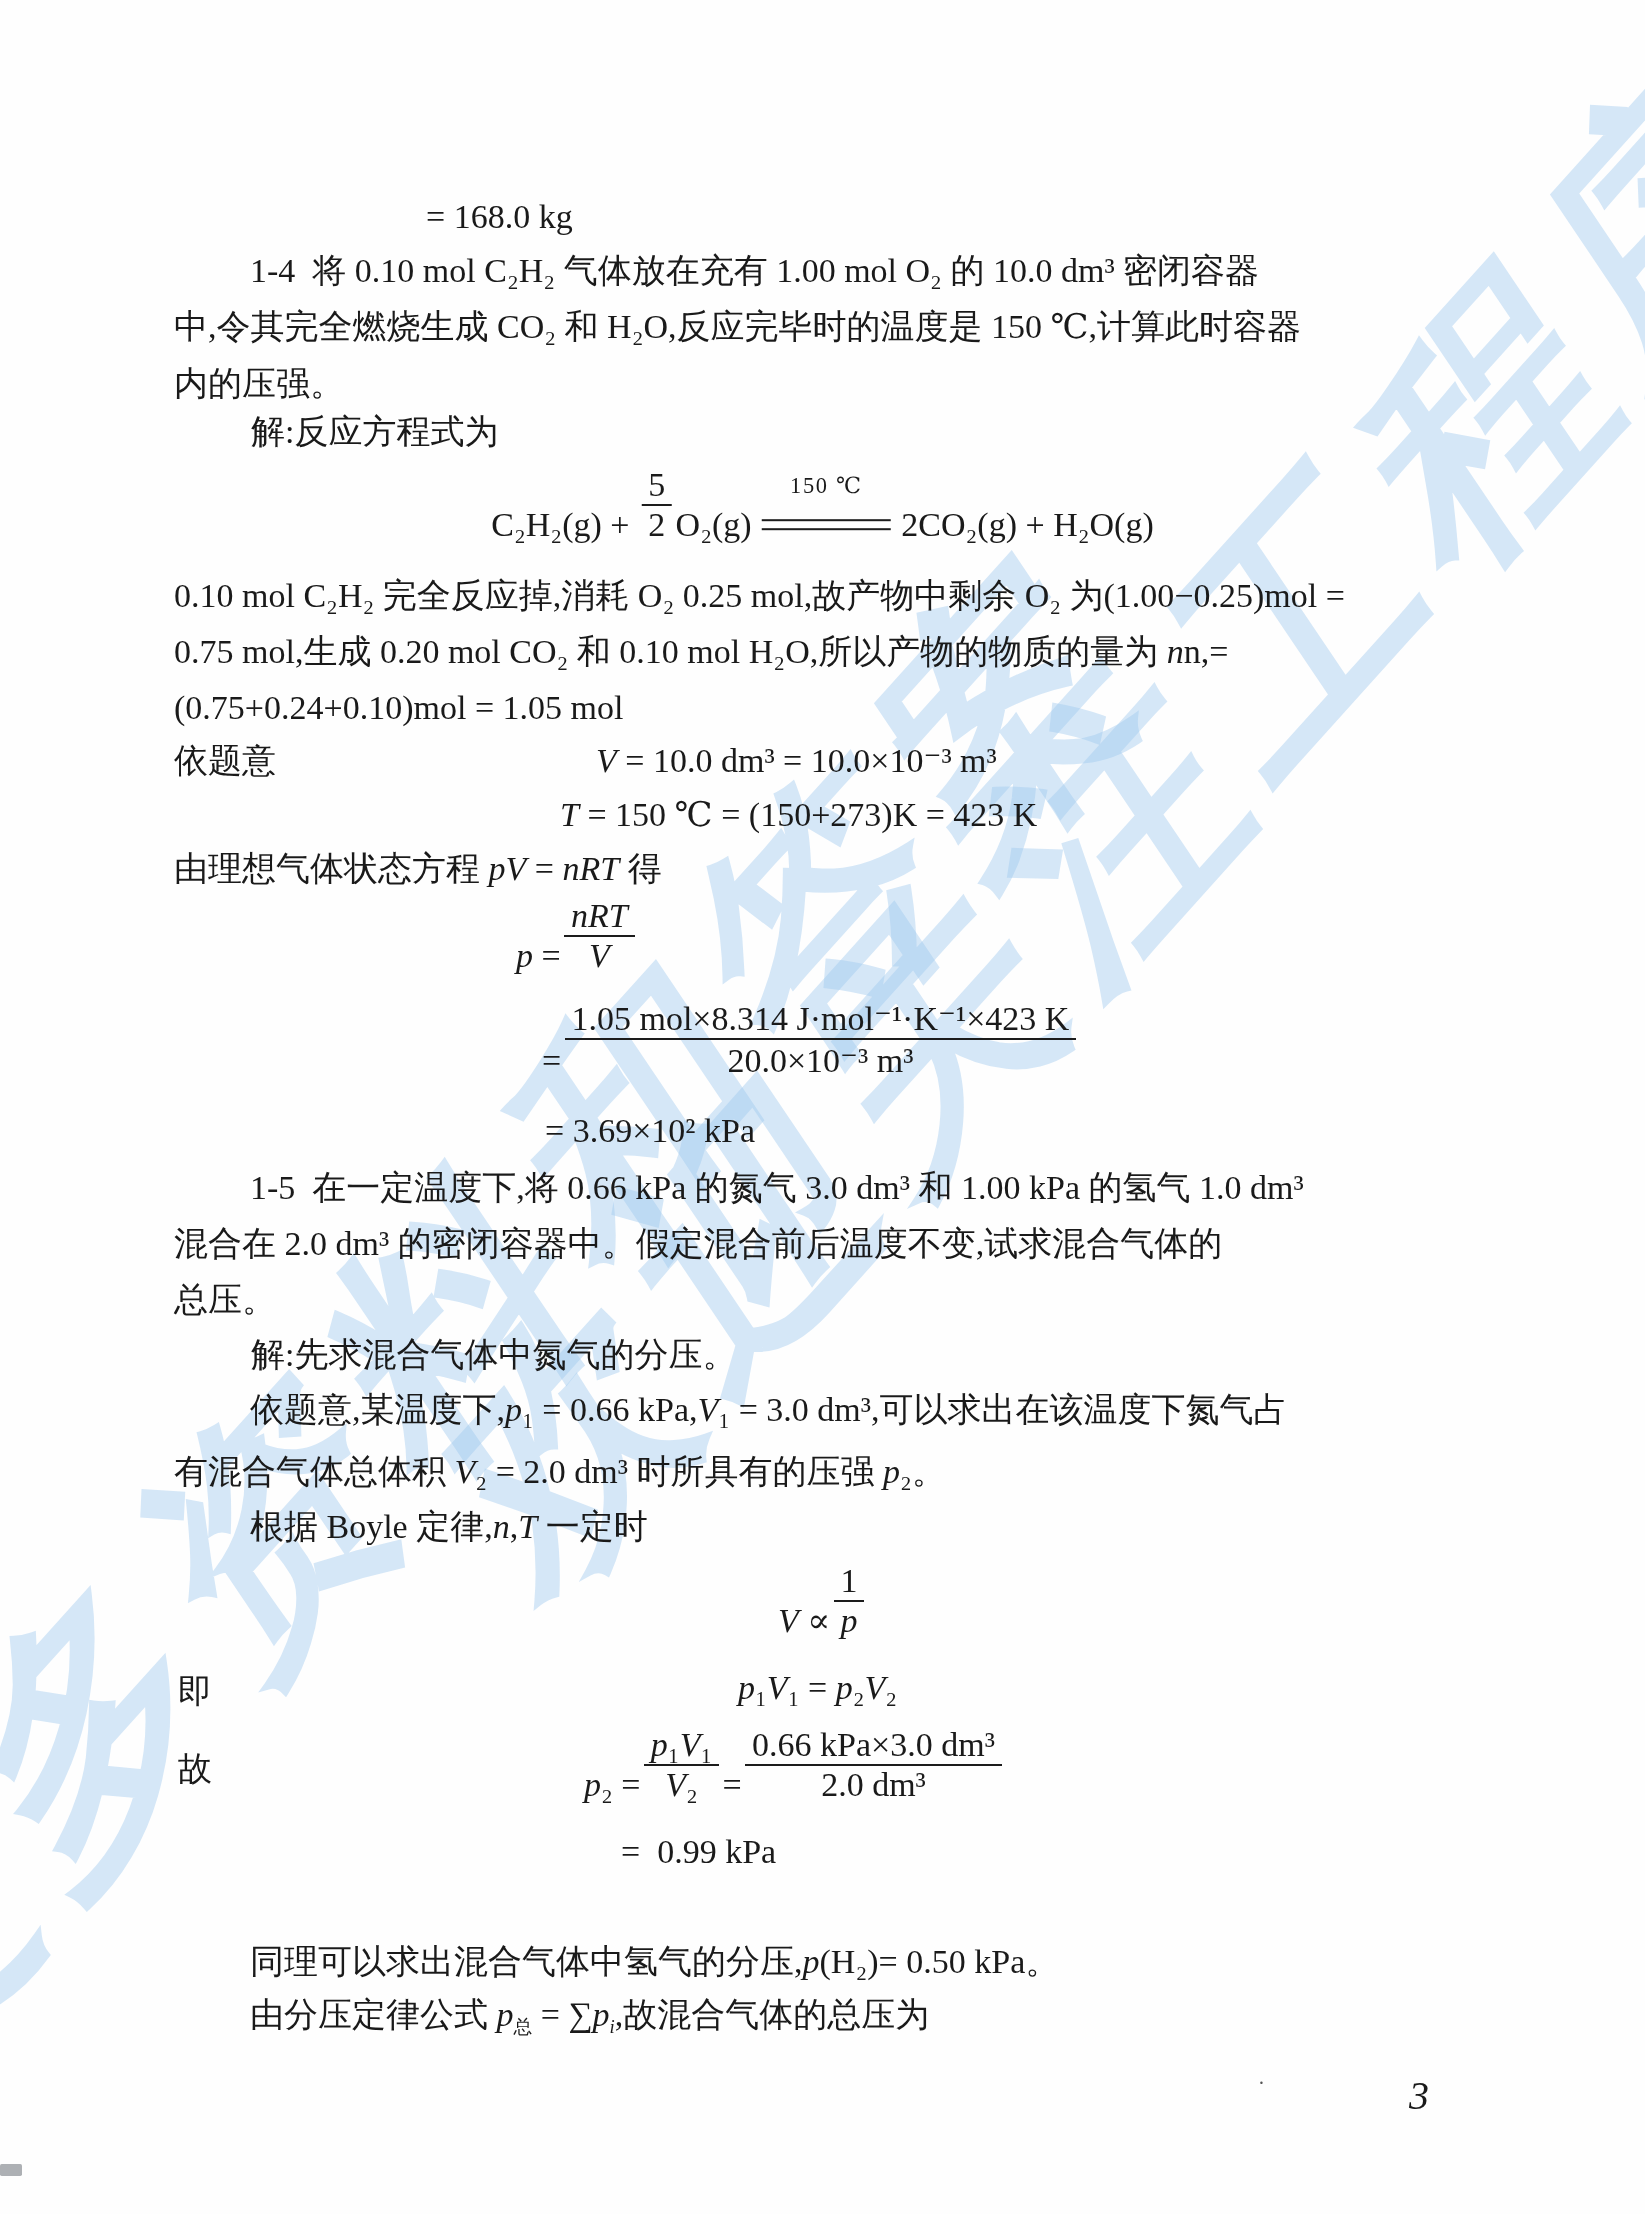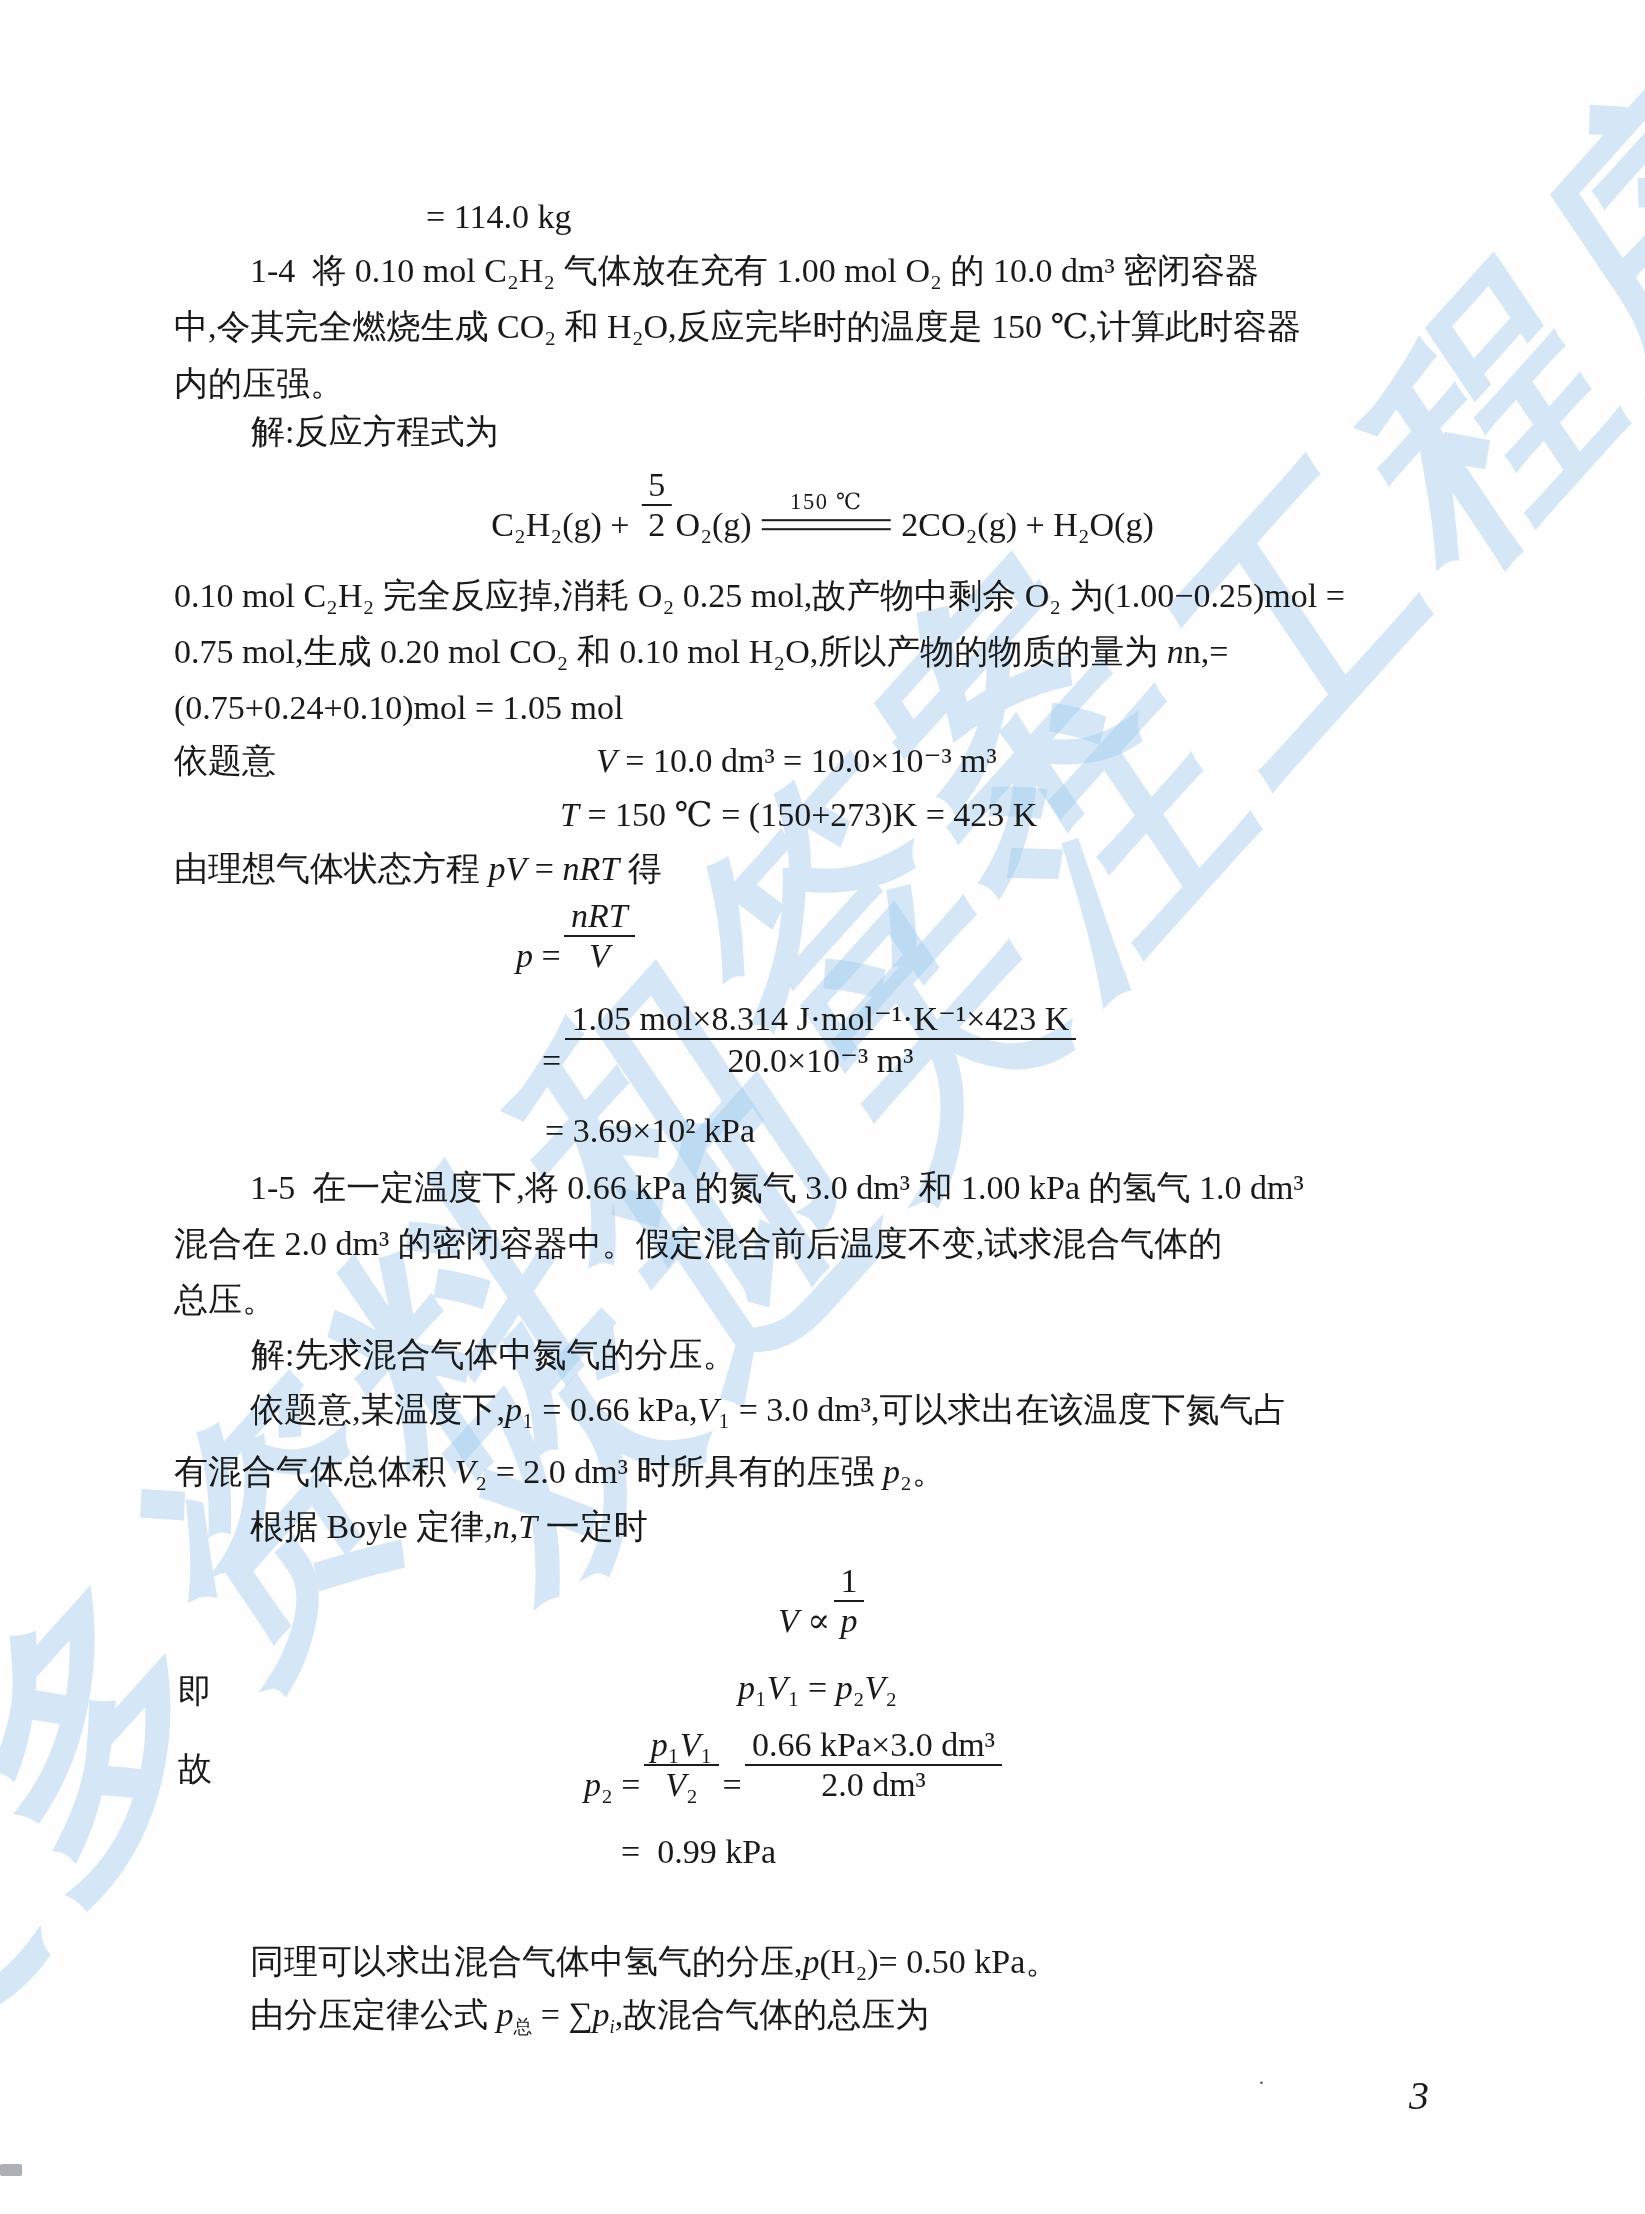--- a/index.html
+++ b/index.html
@@ -18,40 +18,40 @@
   
   .content{position:absolute;inset:0;z-index:1;}
   .ln{position:absolute;white-space:pre;font-size:34px;line-height:1.25;}
   .eqrow{position:absolute;display:flex;align-items:flex-end;white-space:pre;font-size:34px;}
   .it{font-style:italic;}
   .bd{font-weight:400;}
   .sbt{font-size:0.55em;vertical-align:-0.35em;}
   .frac{display:inline-flex;flex-direction:column;align-items:center;text-align:center;margin:0 3.4px;}
   .fnum{border-bottom:2.6px solid #1c1c1c;padding:0 6.9px;}
   .fden{padding:0 6.9px;}
-  .rxn{display:inline-flex;flex-direction:column;align-items:center;transform:translateY(-13.8px);margin:0 10.3px;}
+  .rxn{display:inline-flex;flex-direction:column;align-items:center;transform:translateY(-13.8px);margin:0 10.3px;gap:16px;}
   .cond{font-size:22.4px;margin-bottom:4.3px;letter-spacing:1.7px;}
   .dbl{width:129px;height:6.9px;border-top:2.6px solid #1c1c1c;border-bottom:2.6px solid #1c1c1c;}
   .pagenum{position:absolute;font-size:40px;font-style:italic;}
   .speck{position:absolute;font-size:20.6px;color:#555;}
   .blob{position:absolute;left:0;top:2164px;width:22.4px;height:12px;background:#8a8f94;border-radius:1.7px;opacity:.7;}
 </style>
 </head>
 <body>
 
 <div class="page">
 
   <div class="wmlayer">
     <span class="wm" style="left:-189px;top:1876px">更多资料和答案</span>
     <span class="wm" style="left:473px;top:1377px">欢迎关注工程序</span>
   </div>
 
   <div class="content">
 
-    <div class="ln" style="left:426px;top:196px"><span>= 114.0 kg</span></div>
+    <div class="ln" style="left:426px;top:196px"><span>= 168.0 kg</span></div>
 
     <div class="ln" style="left:250px;top:250px"><span class="bd">1-4</span><span>  将 0.10 mol C₂H₂ 气体放在充有 1.00 mol O₂ 的 10.0 dm³ 密闭容器</span></div>
     <div class="ln" style="left:174px;top:306px"><span>中,令其完全燃烧生成 CO₂ 和 H₂O,反应完毕时的温度是 150 ℃,计算此时容器</span></div>
     <div class="ln" style="left:174px;top:363px"><span>内的压强。</span></div>
     <div class="ln" style="left:251px;top:411px"><span class="bd">解</span><span>:反应方程式为</span></div>
 
     <div class="eqrow" style="top:466px;left:50%;transform:translateX(-50%)">
       <span><span>C₂H₂(g) + </span></span>
       <span class="frac">
         <span class="fnum"><span>5</span></span>

